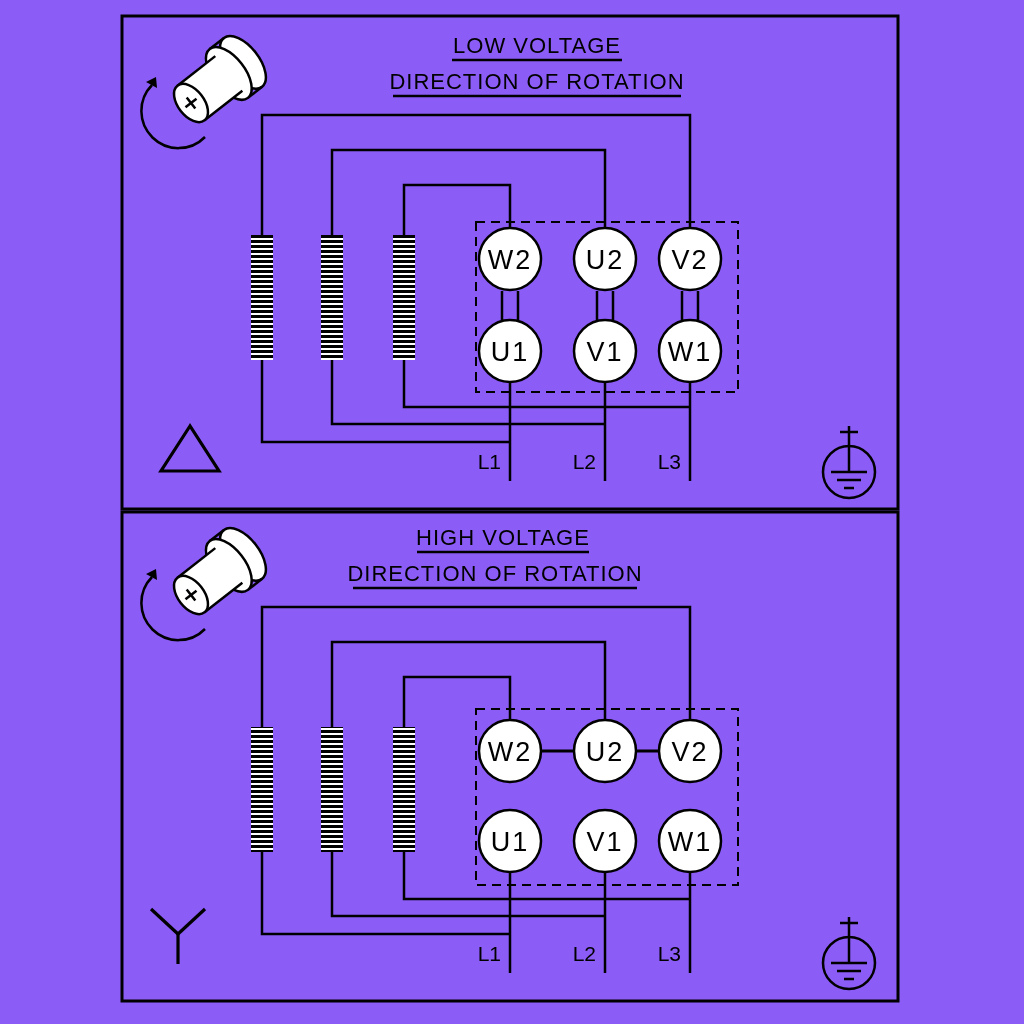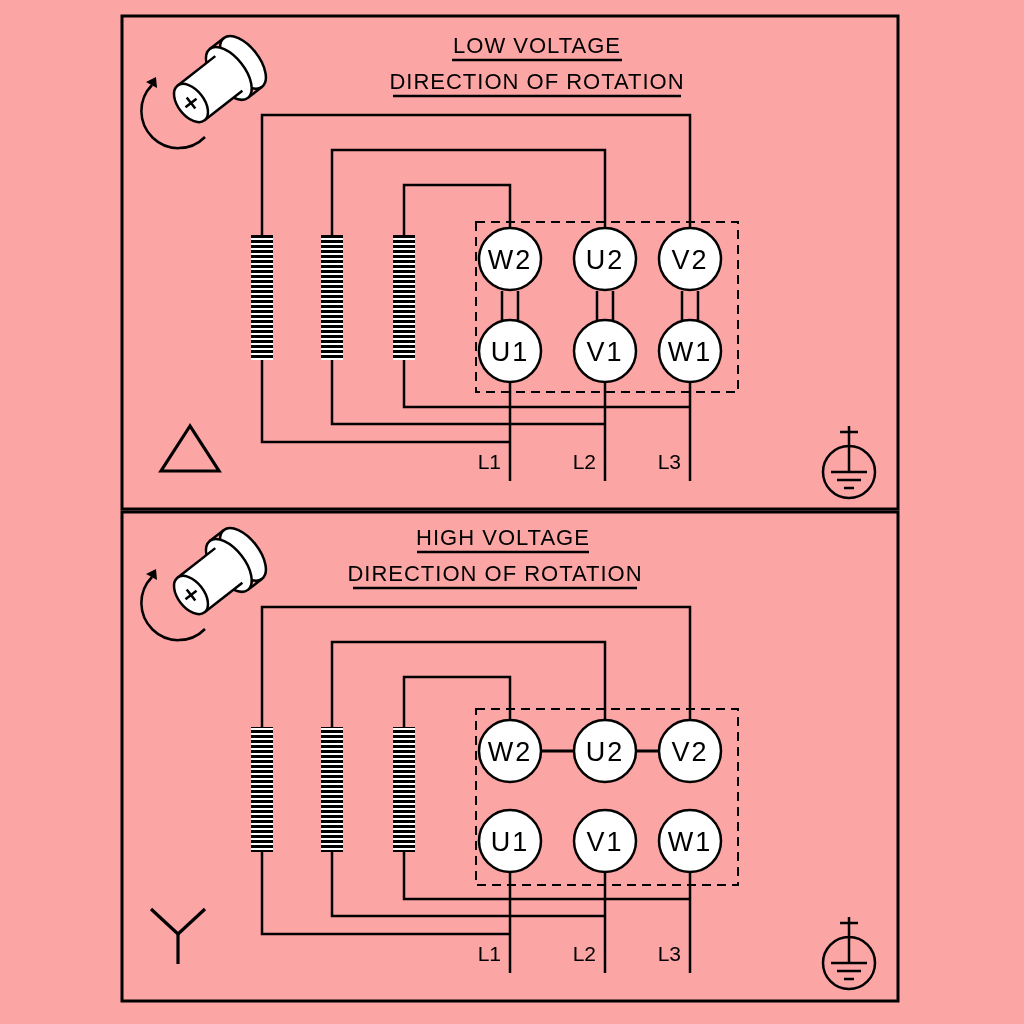--- a/index.html
+++ b/index.html
@@ -1,16 +1,16 @@
 <!DOCTYPE html>
 <html><head>
 <meta charset="utf-8">
 <style>
   html,body{margin:0;padding:0;background:#ffffff;}
-  .page{width:1024px;height:1024px;background:#fca5a5;position:relative;font-family:"Liberation Sans",sans-serif;}
+  .page{width:1024px;height:1024px;background:#8b5cf6;position:relative;font-family:"Liberation Sans",sans-serif;}
   svg text{font-family:"Liberation Sans",sans-serif;fill:#000;}
   .border{fill:none;stroke:#000;stroke-width:3;}
   .wire{fill:none;stroke:#000;stroke-width:2.5;}
   .wire3{fill:none;stroke:#000;stroke-width:3;}
   .link{stroke:#000;stroke-width:2.5;}
   .dash{fill:none;stroke:#000;stroke-width:2;stroke-dasharray:9 6;}
   .term{fill:#fff;stroke:#000;stroke-width:2.5;}
   .coil{fill:url(#coilHatch);}
   .sym{fill:none;stroke:#000;stroke-width:3.2;}
   .iconline{fill:none;stroke:#000;stroke-width:2.5;}

